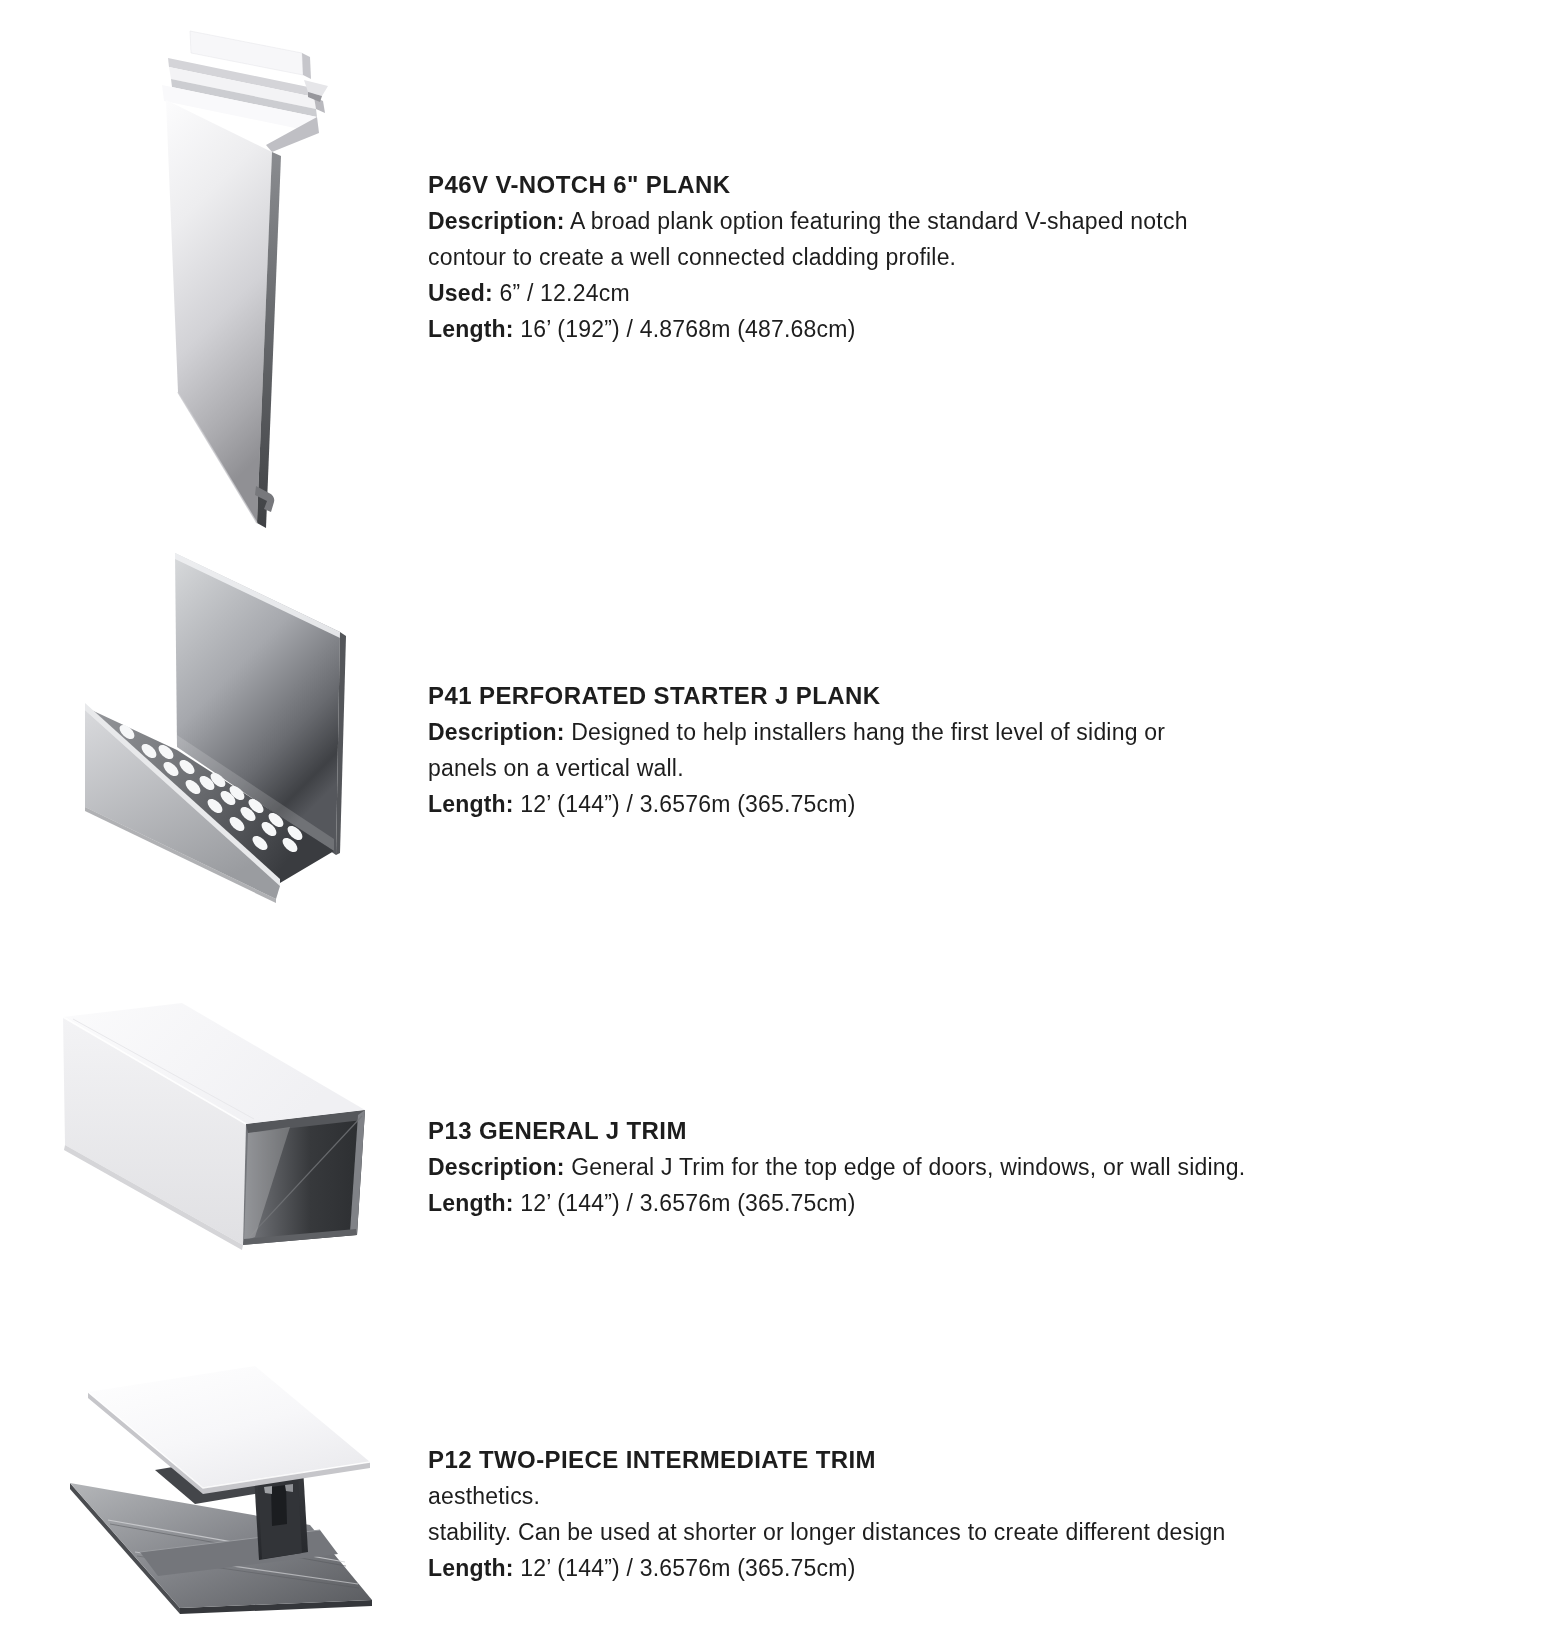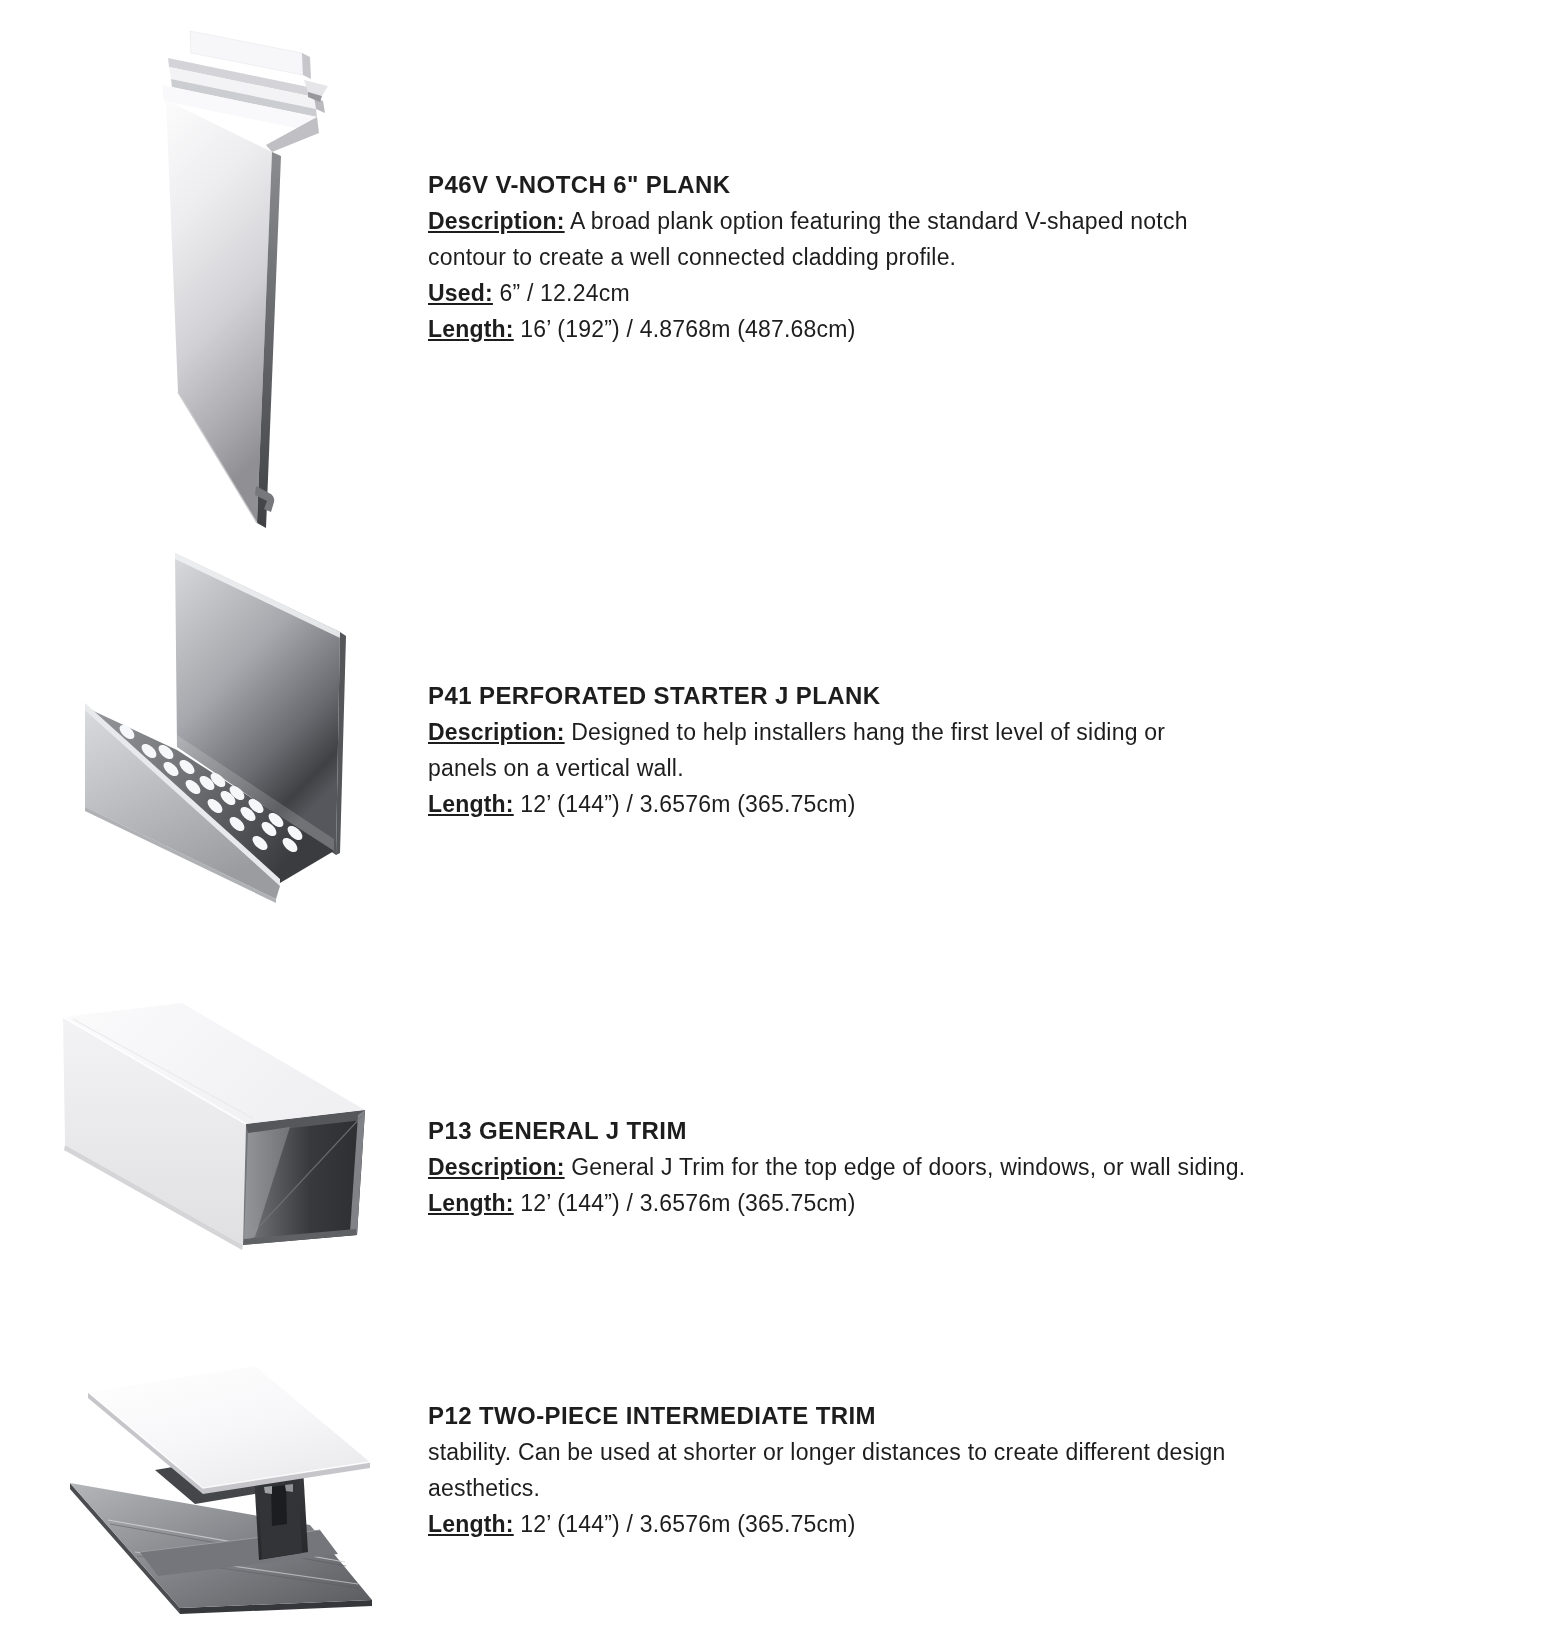--- a/index.html
+++ b/index.html
@@ -5,21 +5,21 @@
   html,body{margin:0;padding:0;background:#ffffff;}
   .page{
     position:relative;width:1545px;height:1648px;background:#ffffff;overflow:hidden;
     font-family:"Liberation Sans","DejaVu Sans",sans-serif;color:#1d1d1d;
   }
   .product-image{position:absolute;}
   .product-image svg{display:block;}
   .product-text{position:absolute;left:428px;font-size:23px;line-height:36px;white-space:nowrap;letter-spacing:0.2px;}
   .product-title{font-weight:bold;font-size:24px;letter-spacing:0.4px;line-height:36px;}
   .line{line-height:36px;}
-  .b{font-weight:bold;text-decoration:underline;}
+  .b{font-weight:bold;}
 </style>
 </head>
 <body>
 
 <div class="page">
 
   <section>
     <div class="product-image" style="left:100px;top:0px;width:350px;height:530px;">
       <svg width="350" height="530" viewBox="0 0 350 530">
         <defs>
@@ -190,21 +190,21 @@
         <polygon points="213,158 262,150 268,252 219,260" fill="url(#p12web)"></polygon>
         <polygon points="218,184 258,178 262,253 222,259" fill="#323438"></polygon>
         <polygon points="231,187 246,185 247,224 232,226" fill="#1b1d20"></polygon>
         <polygon points="224,187 232,186 232,194 225,193" fill="#9ea0a4"></polygon>
         <polygon points="245,185 253,184 253,192 246,191" fill="#909296"></polygon>
         <polygon points="48,92 163,188 330,162 330,168 163,194 48,98" fill="#c6c6ca"></polygon>
         <polygon points="48,92 215,66 330,162 163,188" fill="url(#p12plate)"></polygon>
         <polyline points="48,92 163,188 330,162" fill="none" stroke="#ffffff" stroke-width="1.5" opacity="0.9"></polyline>
       </svg>
     </div>
-    <div class="product-text" style="top:1398px;">
+    <div class="product-text" style="top:1442px;">
       <div class="product-title">P12 TWO-PIECE INTERMEDIATE TRIM</div>
+      <div class="line"><span>aesthetics.</span></div>
       <div class="line"><span>stability. Can be used at shorter or longer distances to create different design</span></div>
-      <div class="line"><span>aesthetics.</span></div>
       <div class="line"><span class="b">Length:</span> <span>12’ (144”) / 3.6576m (365.75cm)</span></div>
     </div>
   </section>
 
 </div>
 
 </body></html>

